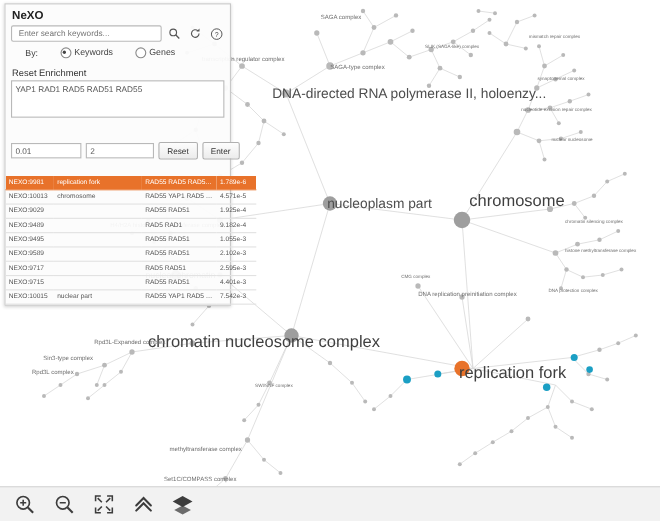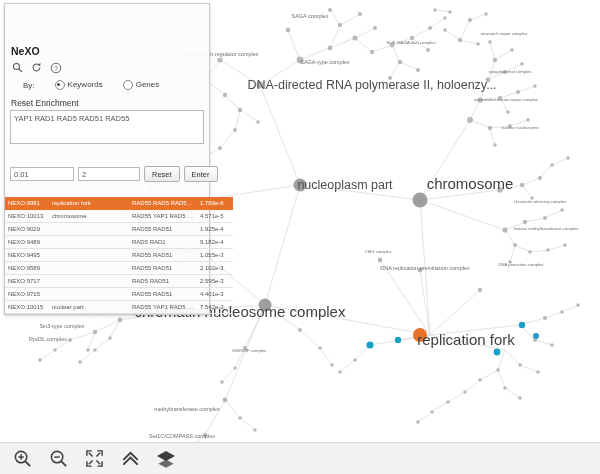--- a/index.html
+++ b/index.html
@@ -50,21 +50,20 @@
     border: 1px solid #c8c8c8;
     box-shadow: 0 1px 3px rgba(0,0,0,0.18);
     font-size: 8px;
     color: #333;
   }
   #panel-title {
     font-size: 10.5px;
     font-weight: bold;
     color: #222;
     padding: 4px 6px 3px 6px;
-    margin-top: 37px;
   }
   .search-row {
     display: flex;
     align-items: center;
     padding: 0 5px 4px 5px;
     gap: 4px;
   }
   .search-box {
     flex: 1;
     height: 15px;
@@ -550,20 +549,23 @@
         <div class="net-label tiny" style="left: 249px; top: 350px;">SWI/SNF complex</div>
         <div class="net-label small" style="left: 187px; top: 409px;">methyltransferase complex</div>
         <div class="net-label small" style="left: 182px; top: 436px;">Set1C/COMPASS complex</div>
       </div>
   </div>
 
   <div id="panel">
     <div id="panel-title">NeXO</div>
 
     <div class="search-row">
+      <div class="search-box">
+        <input type="text" placeholder="Enter search keywords..." style="">
+      </div>
       <div class="icon-btn" title="Search">
         <svg width="11" height="11" viewBox="0 0 16 16">
             <circle cx="6.5" cy="6.5" r="4.4" fill="none" stroke="#555" stroke-width="1.5"></circle>
             <line x1="10" y1="10" x2="14.5" y2="14.5" stroke="#555" stroke-width="1.7"></line>
           </svg>
       </div>
       <div class="icon-btn" title="Reset view">
         <svg width="11" height="11" viewBox="0 0 16 16">
             <path d="M13 8a5 5 0 1 1-1.6-3.7" fill="none" stroke="#555" stroke-width="1.5"></path>
             <polygon points="13.6,1.2 13.6,5.4 9.6,5.2" fill="#555"></polygon>

